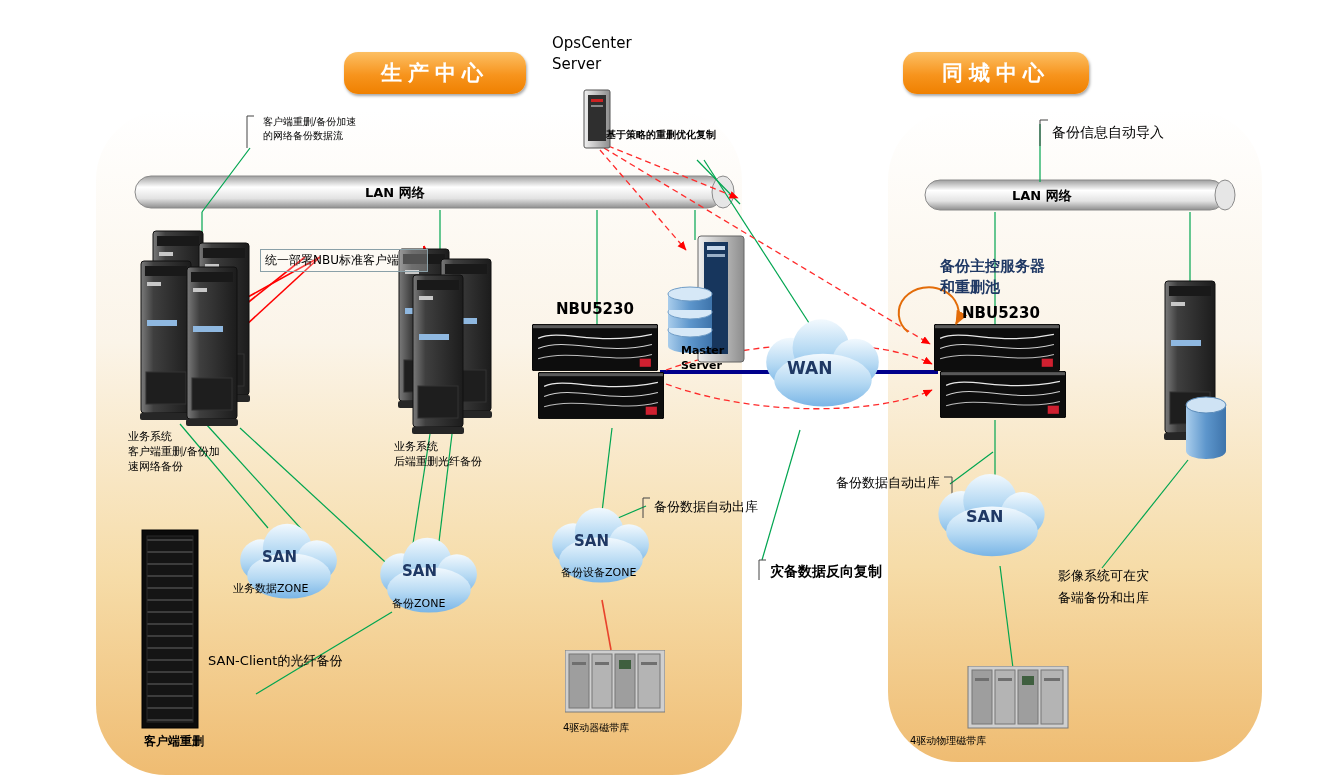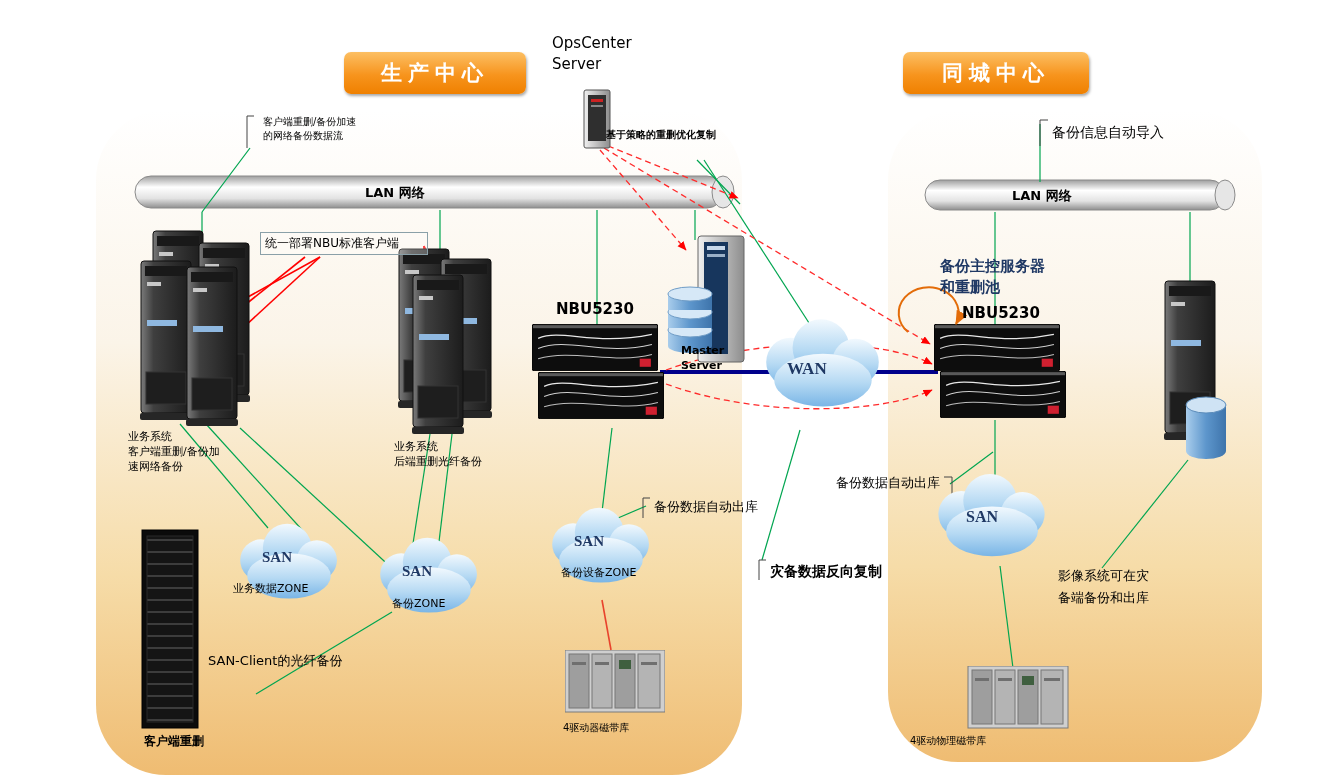--- a/index.html
+++ b/index.html
@@ -2,29 +2,29 @@
 <html><head>
 <meta charset="utf-8">
 <style>
   html,body{margin:0;padding:0;background:#fff;}
   .canvas{position:relative;width:1338px;height:783px;background:#fff;overflow:hidden;
           font-family:"DejaVu Sans","Liberation Sans",sans-serif;}
   .panel{position:absolute;border-radius:70px;
          background:linear-gradient(180deg,#ffffff 0%,#fbf4e8 35%,#f6dca8 70%,#efbc72 100%);}
   .panel-left{left:96px;top:110px;width:646px;height:665px;}
   .panel-right{left:888px;top:110px;width:374px;height:652px;}
-  .banner{position:absolute;height:42px;border-radius:7px;
+  .banner{position:absolute;height:42px;border-radius:14px;
           background:linear-gradient(180deg,#fcbf63 0%,#f7941d 55%,#ef8000 100%);
           box-shadow:1px 2px 3px rgba(0,0,0,.35);
           color:#fff;font-size:21px;font-weight:bold;letter-spacing:6px;
           display:flex;align-items:center;justify-content:center;}
   .lbl{position:absolute;color:#000;font-size:13px;line-height:1.4;white-space:pre-line;}
-  .b{font-weight:bold;} .c{text-align:left;} .navy{color:#1F3864;font-family:Liberation Serif, serif;}
+  .b{font-weight:bold;} .c{text-align:left;} .navy{color:#1F3864;}
   .sm{font-size:11px;line-height:1.35;} .xs{font-size:10px;}
-  .boxed{border:1px solid #8aa0a8;padding:2px 4px;font-size:12px;background:rgba(255,255,255,.25);}
+  .boxed{border:1px solid #8aa0a8;padding:2px 4px;font-size:12px;background:rgba(255,255,255,.25);margin-top:17px;}
   svg{position:absolute;left:0;top:0;}
 </style>
 </head>
 <body>
 
 <div class="canvas">
 
   <div class="panel panel-left"></div>
   <div class="panel panel-right"></div>
 

